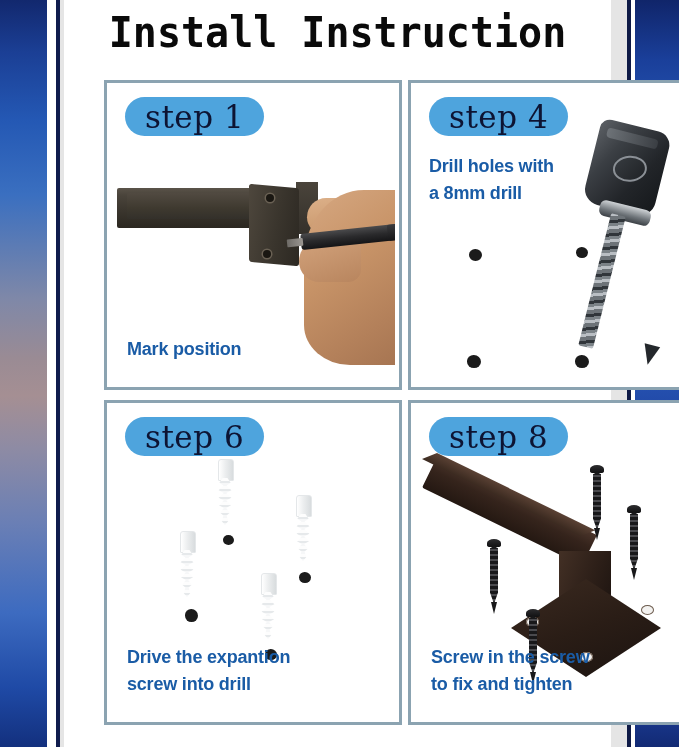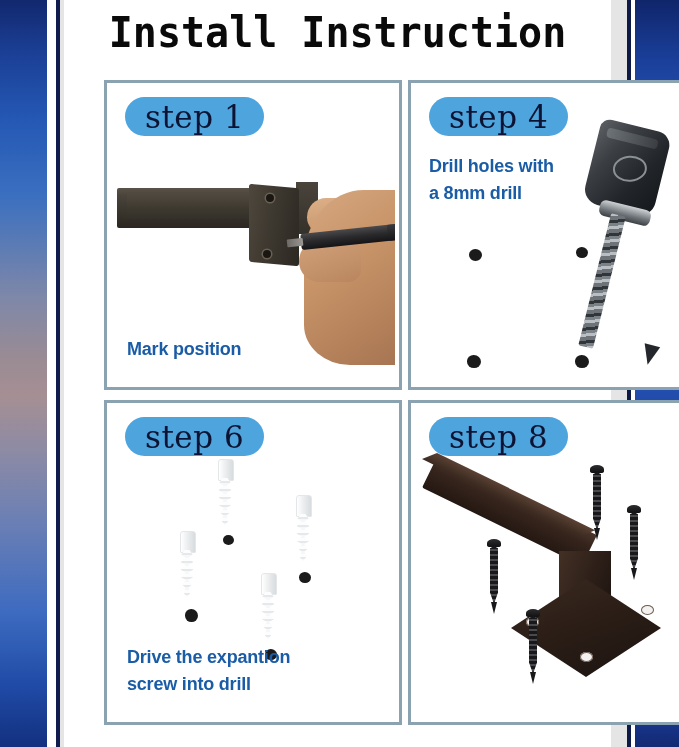--- a/index.html
+++ b/index.html
@@ -437,18 +437,20 @@
               <div class="screw-tip"></div>
             </div>
             <div class="screw" style="left:111px;top:162px;">
               <div class="screw-head"></div>
               <div class="screw-thread"></div>
               <div class="screw-tip"></div>
             </div>
           </div>
 
           <div class="badge">step 8</div>
+          <div class="caption cap-bottom">Screw in the screw
+to fix and tighten</div>
         </div>
       </div>
 
     </div>
   </div>
 </div>
 
 </body></html>

